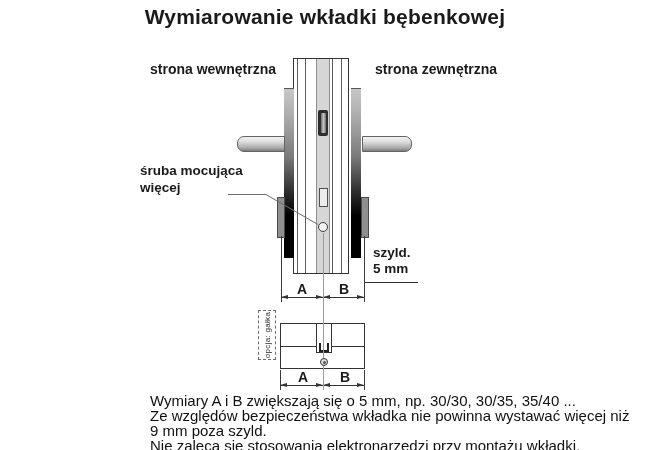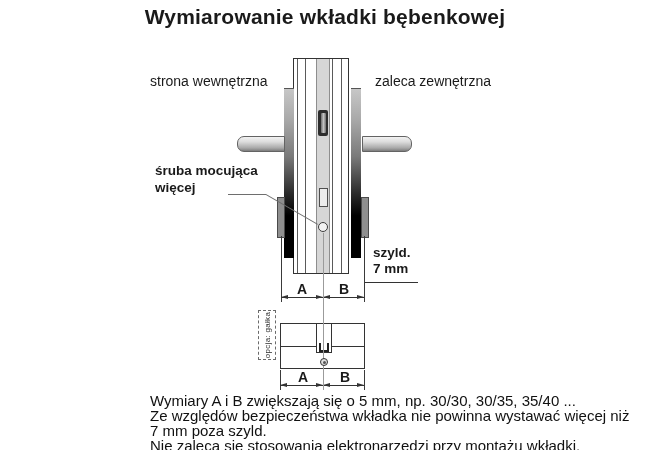--- a/index.html
+++ b/index.html
@@ -1,20 +1,20 @@
 <!DOCTYPE html>
 <html><head>
 <meta charset="utf-8">
 <style>
   html,body{margin:0;padding:0;background:#fff;}
   .canvas{position:relative;width:650px;height:450px;background:#ffffff;overflow:hidden;
           font-family:"Liberation Sans",sans-serif;color:#1a1a1a;}
   .abs{position:absolute;}
   .title{left:0;top:5px;width:650px;text-align:center;font-size:21px;font-weight:bold;letter-spacing:0.2px;}
-  .side-lbl{font-size:14px;font-weight:normal;white-space:nowrap;margin-top:12px;}
+  .side-lbl{font-size:14px;font-weight:bold;white-space:nowrap;}
   
   .door{left:293px;top:58px;width:54px;height:214px;background:#fff;border:1px solid #333;}
   .dl{position:absolute;top:0;width:1px;height:100%;background:#5a5a5a;}
   .cylstrip{position:absolute;left:22px;top:0;width:12px;height:100%;background:#d6d6d6;
             border-left:1px solid #8e8e8e;border-right:1px solid #8e8e8e;}
   
   .shield{width:10px;height:169px;top:88px;border-top:1px solid #555;
           background:linear-gradient(180deg,#c7c7c7 0%,#a9a9a9 18%,#7a7a7a 40%,#2a2a2a 62%,#000 75%,#000 100%);}
   .tab{width:6px;height:39px;top:197px;background:#8f8f8f;border:1px solid #4a4a4a;}
   
@@ -27,21 +27,21 @@
   .cam-up .core{position:absolute;left:2.5px;top:3px;width:5px;height:20px;border-radius:1px;
                 background:linear-gradient(90deg,#6f6f6f,#c2c2c2,#6f6f6f);}
   .keyway-low{left:319px;top:188px;width:7px;height:17px;background:#ececec;border:1px solid #4f4f4f;}
   .screw{left:318px;top:222px;width:8px;height:8px;border:1.5px solid #3d3d3d;border-radius:50%;background:#f2f2f2;}
   
   .hline{height:0;border-top:1px solid #333;}
   .gline{height:0;border-top:1px solid #6e6e6e;}
   .vline{width:1px;background:#3a3a3a;}
   .cline{width:1px;background:#9b9b9b;}
   .rot{transform-origin:0 0;transform:rotate(30deg);}
-  .screw-lbl{left:155px;top:162px;font-size:13.5px;font-weight:bold;line-height:17px;white-space:nowrap;}
+  .screw-lbl{left:140px;top:162px;font-size:13.5px;font-weight:bold;line-height:17px;white-space:nowrap;}
   .max-lbl{left:373px;top:245px;font-size:13.5px;font-weight:bold;line-height:16px;white-space:nowrap;}
   
   .dim{position:absolute;height:0;border-top:1px solid #333;}
   .dim::before{content:"";position:absolute;left:0;top:-3px;width:0;height:0;
                border-top:2.5px solid transparent;border-bottom:2.5px solid transparent;border-right:7px solid #333;}
   .dim::after{content:"";position:absolute;right:0;top:-3px;width:0;height:0;
               border-top:2.5px solid transparent;border-bottom:2.5px solid transparent;border-left:7px solid #333;}
   .dimlbl{font-size:14px;font-weight:bold;width:24px;text-align:center;}
   
   .knob-box{left:258px;top:310px;width:16px;height:48px;border:1px dashed #6a6a6a;background:#fff;}
@@ -61,21 +61,21 @@
   .notes .line{font-size:15px;line-height:15px;color:#111;}
 </style>
 </head>
 <body>
 
 <div class="canvas">
 
   <div class="abs title">Wymiarowanie wkładki bębenkowej</div>
 
   <div class="abs side-lbl" style="left:150px;top:61px;">strona wewnętrzna</div>
-  <div class="abs side-lbl" style="left:375px;top:61px;">zaleca zewnętrzna</div>
+  <div class="abs side-lbl" style="left:375px;top:61px;">strona zewnętrzna</div>
 
   <div class="abs door">
     <div class="dl" style="left:3px;"></div>
     <div class="dl" style="left:11px;"></div>
     <div class="cylstrip"></div>
     <div class="dl" style="left:38px;"></div>
     <div class="dl" style="left:47px;"></div>
   </div>
 
   <div class="abs shield" style="left:284px;"></div>
@@ -95,21 +95,21 @@
 
   <div class="abs gline" style="left:228px;top:194px;width:38px;"></div>
   <div class="abs gline rot" style="left:266px;top:194px;width:60px;"></div>
   <div class="abs screw-lbl">
     <div>śruba mocująca</div>
     <div>więcej</div>
   </div>
 
   <div class="abs max-lbl">
     <div>szyld.</div>
-    <div>7 mm</div>
+    <div>5 mm</div>
   </div>
   <div class="abs hline" style="left:364px;top:282px;width:54px;"></div>
 
   <div class="abs vline" style="left:281px;top:236px;height:66px;"></div>
   <div class="abs vline" style="left:364px;top:236px;height:66px;"></div>
   <div class="dim" style="left:281px;top:297px;width:42px;"></div>
   <div class="dim" style="left:323px;top:297px;width:41px;"></div>
   <div class="abs dimlbl" style="left:290px;top:281px;">A</div>
   <div class="abs dimlbl" style="left:332px;top:281px;">B</div>
 
@@ -125,17 +125,17 @@
 
   <div class="abs vline" style="left:280px;top:370px;height:20px;"></div>
   <div class="abs vline" style="left:364px;top:370px;height:20px;"></div>
   <div class="dim" style="left:280px;top:385px;width:43px;"></div>
   <div class="dim" style="left:323px;top:385px;width:41px;"></div>
   <div class="abs dimlbl" style="left:291px;top:369px;">A</div>
   <div class="abs dimlbl" style="left:333px;top:369px;">B</div>
 
   <div class="abs notes">
     <div class="line">Wymiary A i B zwiększają się o 5 mm, np. 30/30, 30/35, 35/40 ...</div>
-    <div class="line">Ze względów bezpieczeństwa wkładka nie powinna wystawać więcej niż 7 mm poza szyld.</div>
+    <div class="line">Ze względów bezpieczeństwa wkładka nie powinna wystawać więcej niż 9 mm poza szyld.</div>
     <div class="line">Nie zaleca się stosowania elektronarzędzi  przy montażu wkładki.</div>
   </div>
 
 </div>
 
 </body></html>

